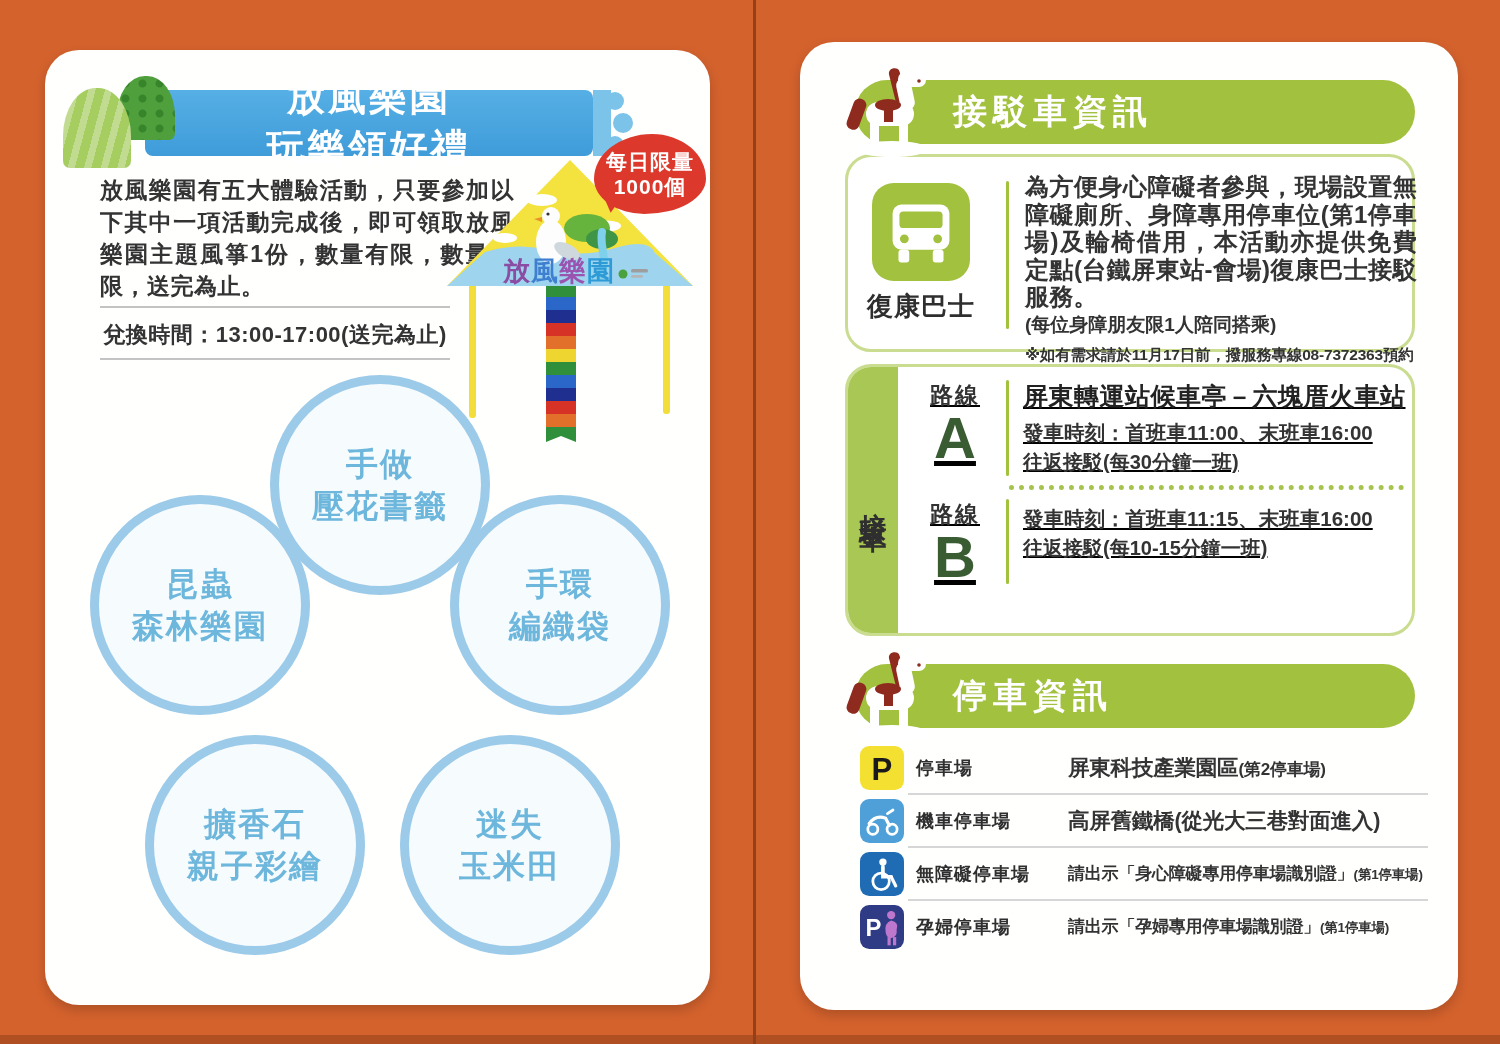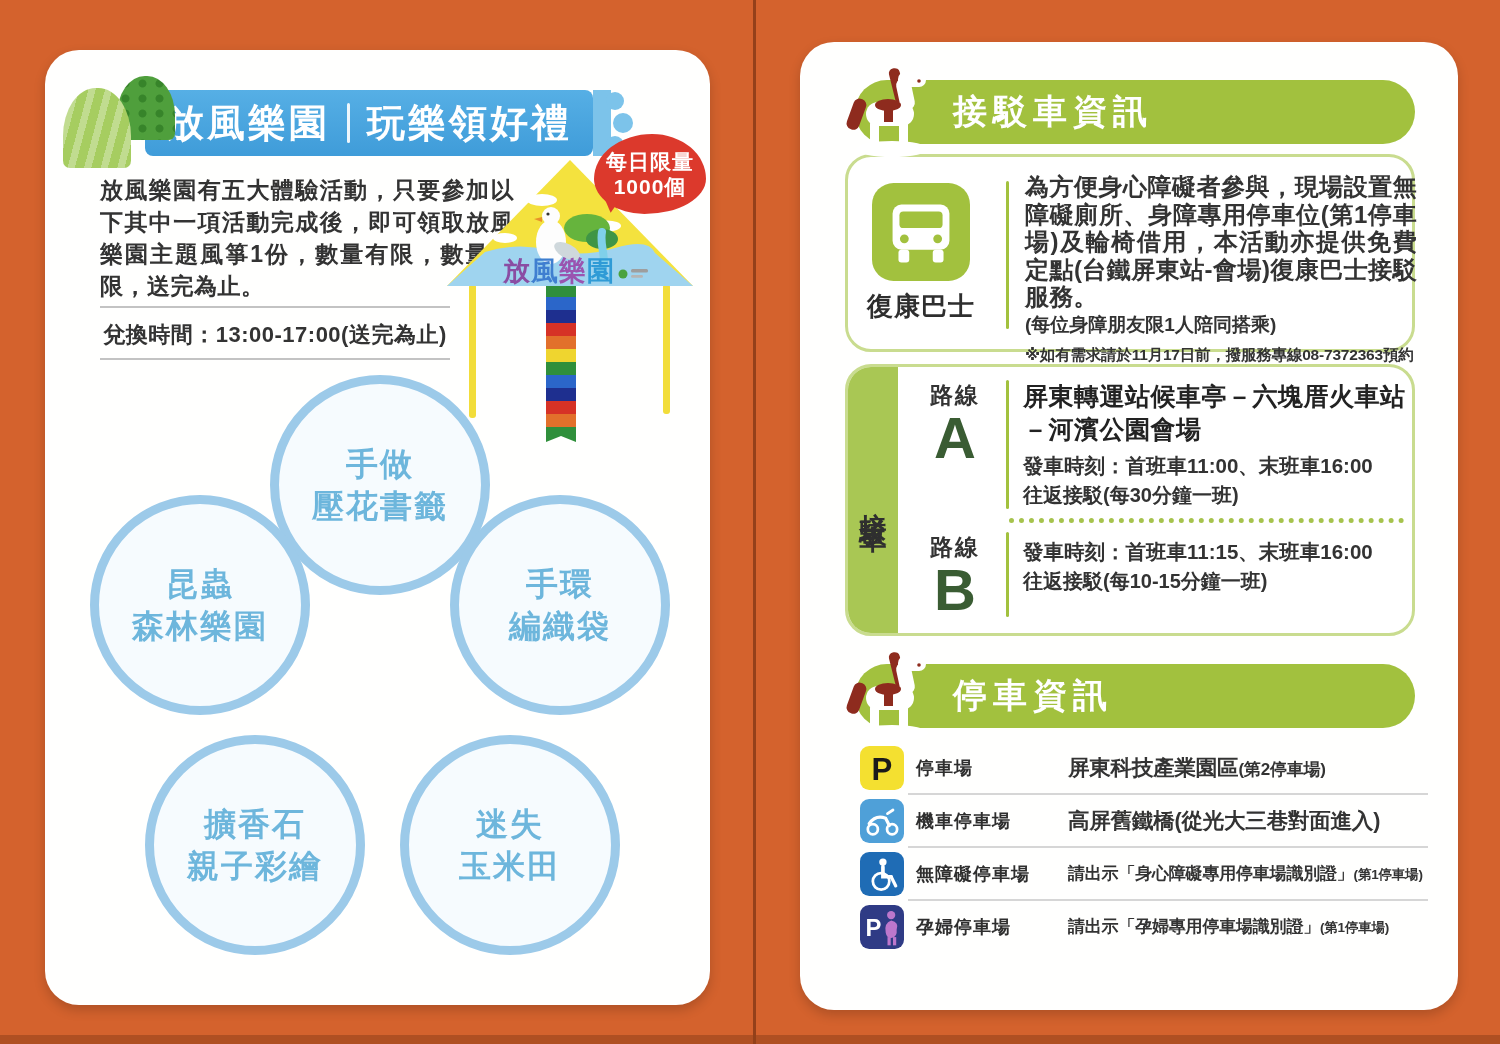--- a/index.html
+++ b/index.html
@@ -27,21 +27,21 @@
   }
   .bush-light {
     left:18px; top:38px; width:68px; height:80px; z-index:3;
     background:#a6cd60; border-radius:48% 48% 10% 10% / 60% 60% 9% 9%;
     background-image:repeating-linear-gradient(105deg, transparent 0 9px, rgba(255,255,255,.30) 9px 16px);
   }
   .ribbon {
     position:absolute; left:100px; top:40px; width:448px; height:66px; z-index:1;
     background:linear-gradient(180deg,#56afe5,#3f9cd9);
     border-radius:8px; display:flex; align-items:center; justify-content:center;
-    color:#fff; font-weight:800; font-size:38px; letter-spacing:3px;
+    color:#fff; font-weight:800; font-size:38px; letter-spacing:3px;flex-direction:column;
   }
   .ribbon-divider { width:3px; height:40px; background:rgba(255,255,255,.9); margin:0 17px; border-radius:2px; }
   .ribbon-tabs { position:absolute; left:100%; top:0; }
 
   .intro {
     position:absolute; left:55px; top:124px; width:414px;
     font-size:23px; font-weight:700; color:#333; line-height:32px;
     letter-spacing:.5px; text-align:justify;
   }
   .exchange {
@@ -103,21 +103,21 @@
 
   .box2 {
     position:absolute; left:45px; top:322px; width:570px; height:272px;
     border:3px solid #c9dc8f; border-radius:26px; background:#fff; overflow:hidden;
   }
   .box2-strip {
     position:absolute; left:0; top:0; bottom:0; width:50px; background:#a9c754;
     display:flex; align-items:center; justify-content:center;
   }
   .box2-strip span { writing-mode:vertical-rl; font-size:27px; font-weight:700; color:#2f2f2f; letter-spacing:7px; }
-  .routes { position:absolute; left:50px; top:0; right:0; bottom:0; padding:13px 8px 8px 20px; }
+  .routes { position:absolute; left:50px; top:0; right:0; bottom:0; padding:13px 8px 8px 20px;text-decoration:underline; }
   .route { display:grid; grid-template-columns:74px 3px 1fr; column-gap:14px; }
   .rlabel { text-align:center; }
   .rprefix { font-size:23px; font-weight:700; color:#333; letter-spacing:2px; }
   .rletter { font-size:58px; line-height:54px; font-weight:800; color:#3a5c33; }
   .rdiv { background:#a2c13e; border-radius:2px; }
   .rtitle  { font-size:25px; font-weight:800; color:#222; line-height:33px; letter-spacing:.5px; white-space:nowrap; }
   .rtitle.small { font-size:21.5px; }
   .rsched { margin-top:6px; font-size:20.5px; font-weight:700; color:#333; }
   .rfreq  { margin-top:2px; font-size:20px; font-weight:700; color:#333; }
   .dotline { border-top:5px dotted #a6c34d; margin:9px 0 9px 91px; }
@@ -279,21 +279,20 @@
     <div class="routes">
       <div class="route">
         <div class="rlabel">
           <div class="rprefix">路線</div>
           <div class="rletter">A</div>
         </div>
         <div class="rdiv"></div>
         <div>
           <div class="rtitle">
             <div>屏東轉運站候車亭－六塊厝火車站</div>
-            <div>－河濱公園會場</div>
           </div>
           <div class="rsched">發車時刻：首班車11:00、末班車16:00</div>
           <div class="rfreq">往返接駁(每30分鐘一班)</div>
         </div>
       </div>
       <div class="dotline"></div>
       <div class="route">
         <div class="rlabel">
           <div class="rprefix">路線</div>
           <div class="rletter">B</div>

